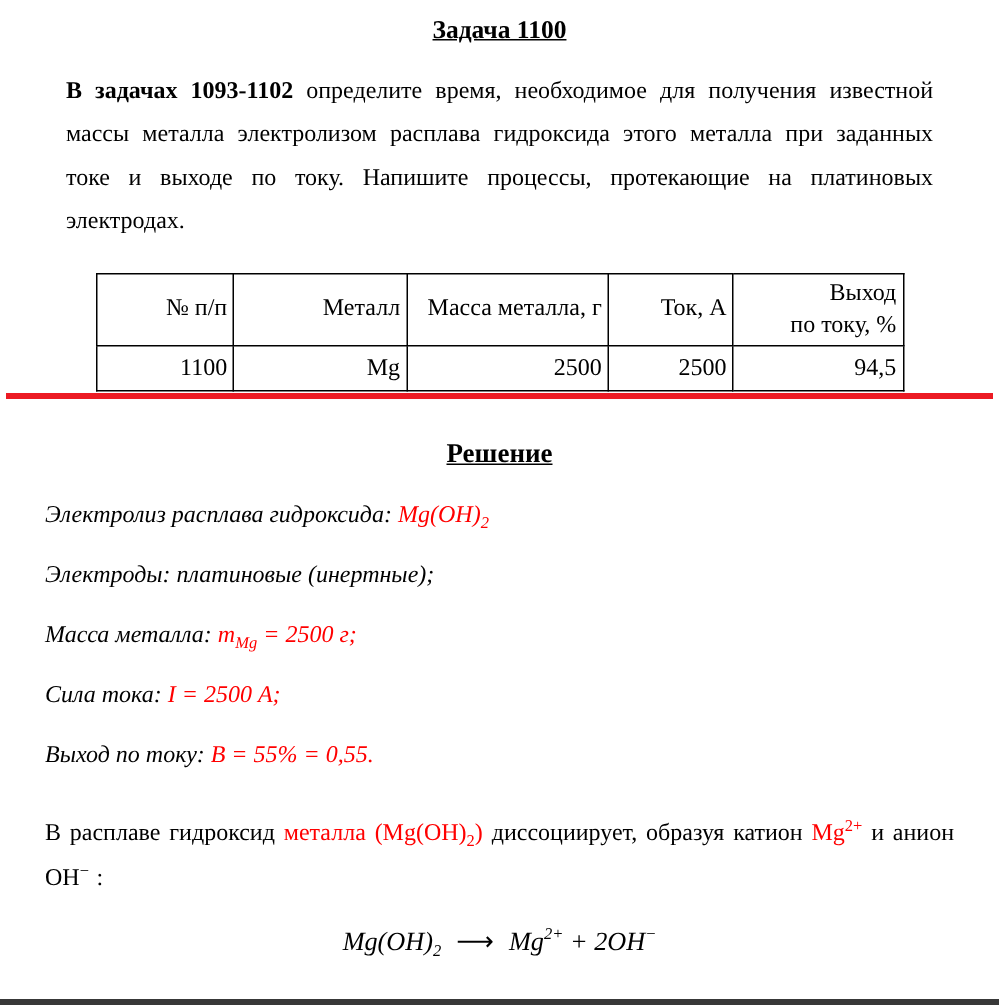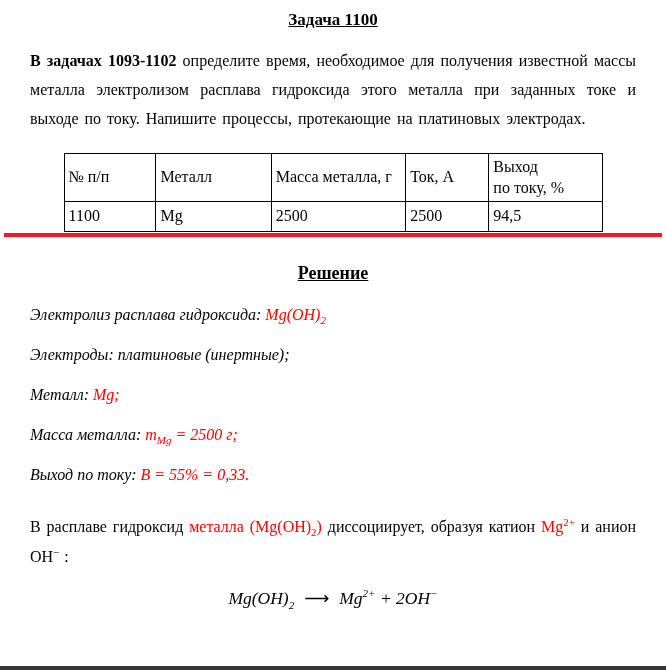--- a/index.html
+++ b/index.html
@@ -19,31 +19,31 @@
 
   .title {
     text-align: center;
     font-size: 17px;
     font-weight: bold;
     margin: 0 0 14px 0;
   }
   .u { text-decoration: underline; }
 
   .intro {
-    margin: 0;
+    margin: 14px;
     text-align: justify;
     line-height: 1.82;
     word-spacing: 2px;
   }
   .intro .lead { font-weight: bold; }
 
   table.params {
     border-collapse: collapse;
     margin: 20px auto 0 auto;
-    text-align: left;
+    text-align: right;
     width: 539px;
     font-size: 16px;
   }
   .params th, .params td {
     border: 1.6px solid #000;
     font-weight: normal;
     padding: 2px 4px;
     vertical-align: middle;
   }
   .params th { height: 48px; line-height: 1.3; }
@@ -136,34 +136,34 @@
 
   <p class="sol-line">
     <span>Электролиз расплава гидроксида:</span>
     <span class="red"><span>Mg(OH)</span><sub>2</sub></span>
   </p>
 
   <p class="sol-line">
     <span>Электроды: платиновые (инертные);</span>
   </p>
 
-  <p class="sol-line">
-    <span>Металл:</span>
-    <span class="red">Mg;</span>
-  </p>
 
   <p class="sol-line">
     <span>Масса металла:</span>
     <span class="red"><span>m</span><sub>Mg</sub> <span>= 2500 г;</span></span>
   </p>
 
+  <p class="sol-line">
+    <span>Сила тока:</span>
+    <span class="red">I = 2500 А;</span>
+  </p>
 
   <p class="sol-line">
     <span>Выход по току:</span>
-    <span class="red">В = 55% = 0,33.</span>
+    <span class="red">В = 55% = 0,55.</span>
   </p>
 
   <p class="dissoc">
     <span>В расплаве гидроксид</span>
     <span class="red"><span>металла (Mg(OH)</span><sub>2</sub><span>)</span></span>
     <span>диссоциирует, образуя катион</span>
     <span class="red"><span>Mg</span><sup>2+</sup></span>
     <span><span>и анион OH</span><sup>−</sup></span>
     <span>:</span>
   </p>

